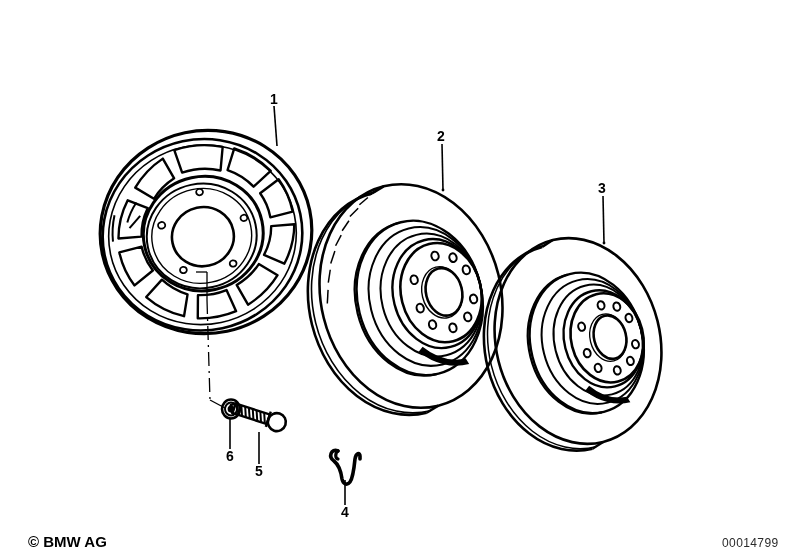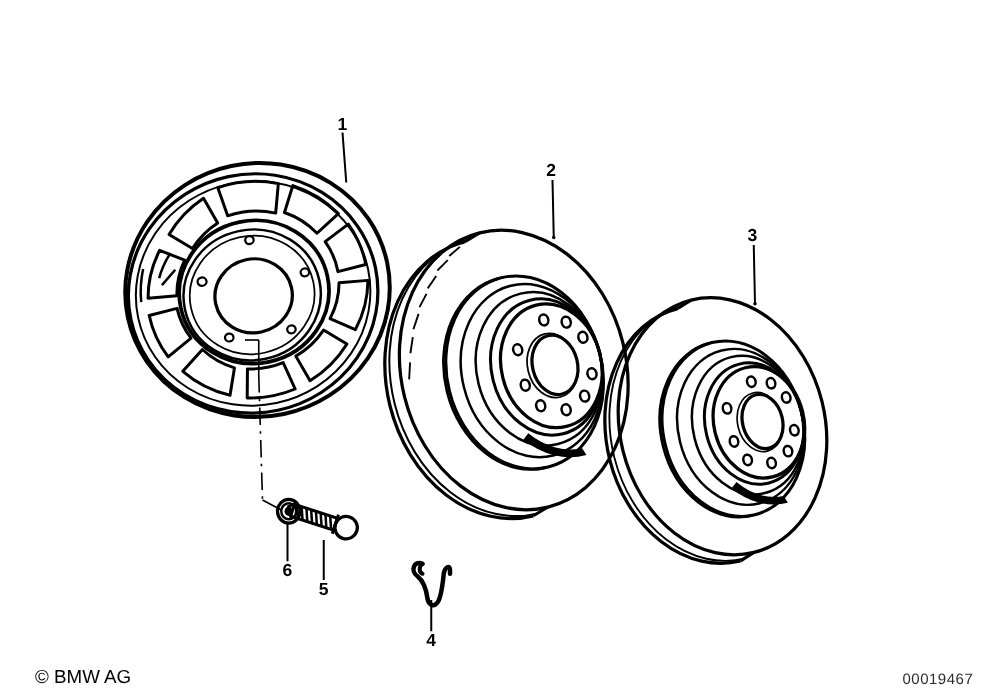--- a/index.html
+++ b/index.html
@@ -27,21 +27,21 @@
     position: absolute;
     left: 0; top: 0;
     width: 799px;
     height: 559px;
   }
   .footer-left {
     position: absolute;
     left: 28px;
     top: 533px;
     font-size: 15px;
-    font-weight: normal;
+    font-weight: bold;
     letter-spacing: 0px;
     font-family: "Liberation Sans", sans-serif;
     white-space: nowrap;
   }
   .footer-right {
     position: absolute;
     left: 722px;
     top: 536px;
     font-size: 12px;
     font-weight: normal;
@@ -250,15 +250,15 @@
   </svg>
 
   <div class="callout" style="left:270px; top:92px;">1</div>
   <div class="callout" style="left:437px; top:129px;">2</div>
   <div class="callout" style="left:598px; top:181px;">3</div>
   <div class="callout" style="left:341px; top:505px;">4</div>
   <div class="callout" style="left:255px; top:464px;">5</div>
   <div class="callout" style="left:226px; top:449px;">6</div>
 
   <div class="footer-left">© BMW AG</div>
-  <div class="footer-right">00019467</div>
+  <div class="footer-right">00014799</div>
 
 </div>
 
 </body></html>

